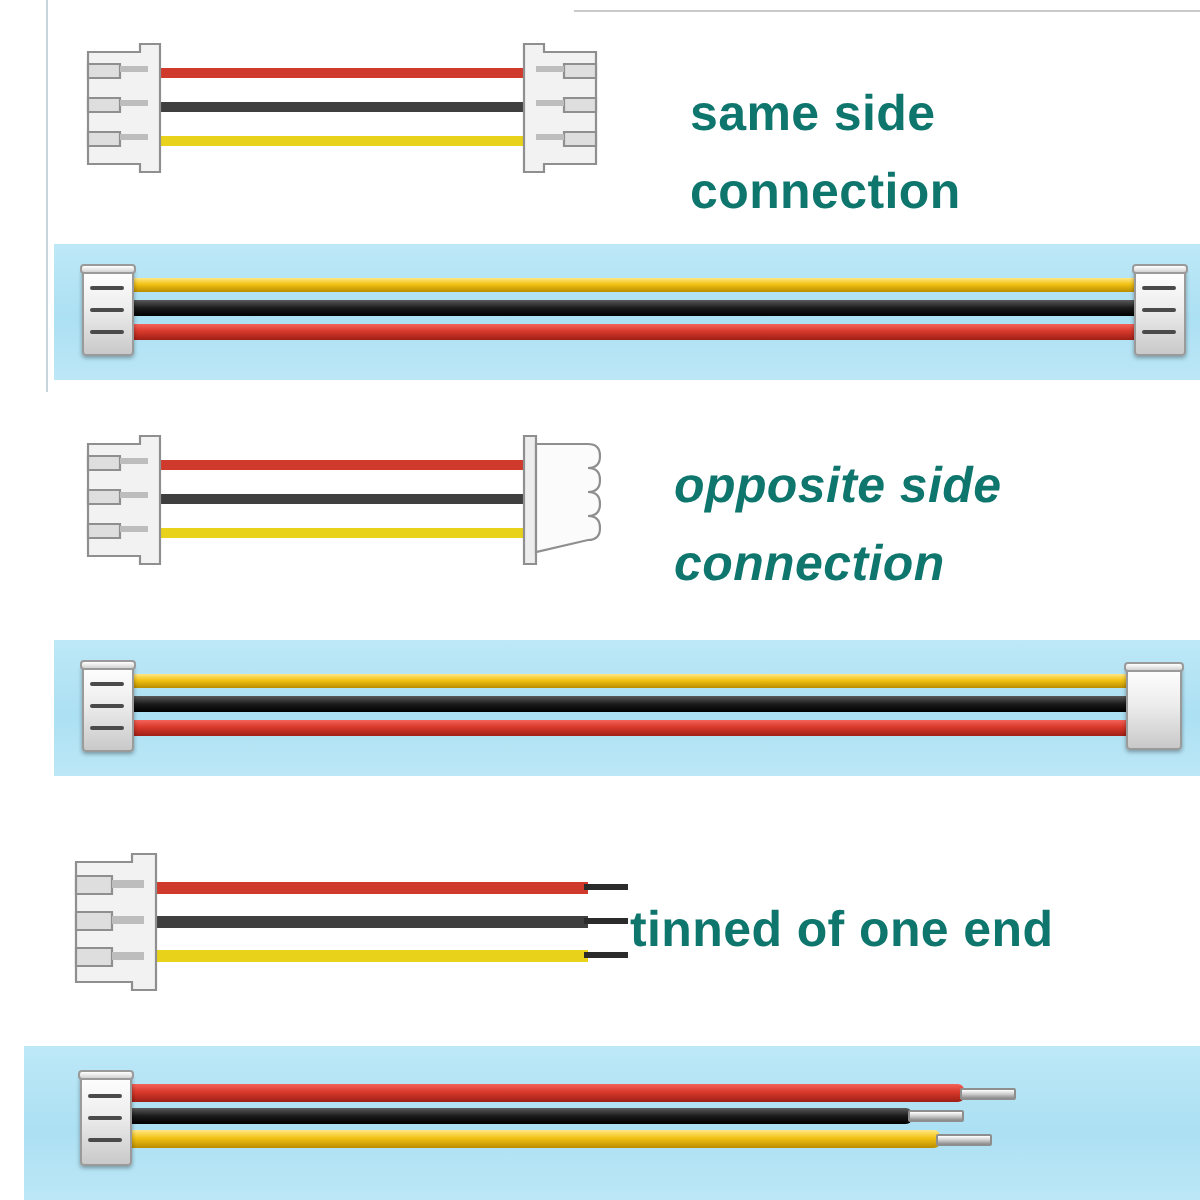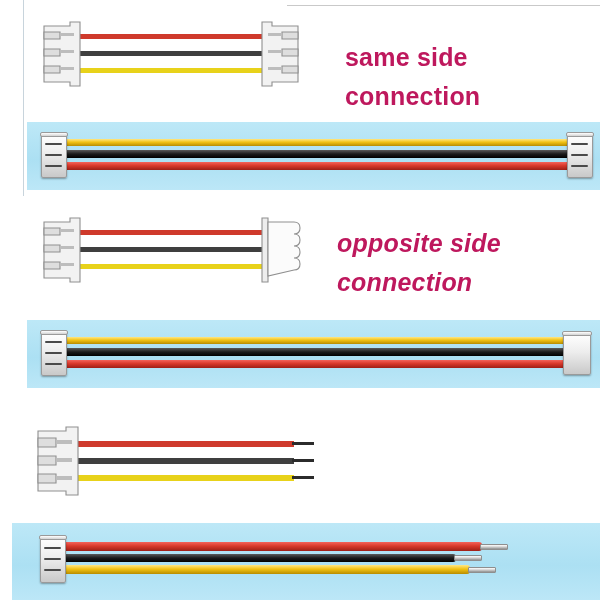--- a/index.html
+++ b/index.html
@@ -16,21 +16,21 @@
   .rule-v{position:absolute;left:23px;top:0;width:1px;height:196px;background:#c8d4dc;}
   .rule-h{position:absolute;left:287px;top:5px;width:313px;height:1px;background:#c9c9c9;}
 
   
   .section{position:absolute;left:0;width:600px;}
 
   
   .diagram{position:absolute;}
   .label{
     position:absolute;
-    color:#be185d;
+    color:#0f766e;
     font-weight:bold;
     letter-spacing:.2px;
     white-space:pre-line;
     line-height:1.55;
   }
 
   
   .photo{
     position:absolute;
     background:#b3e4f5;
@@ -209,20 +209,21 @@
           <path d="M8 13 L26 13 L26 22 L8 22 Z" fill="#dedede"></path>
           <path d="M8 31 L26 31 L26 40 L8 40 Z" fill="#dedede"></path>
           <path d="M8 49 L26 49 L26 58 L8 58 Z" fill="#dedede"></path>
           <rect x="26" y="15" width="16" height="4" fill="#bdbdbd" stroke="none"></rect>
           <rect x="26" y="33" width="16" height="4" fill="#bdbdbd" stroke="none"></rect>
           <rect x="26" y="51" width="16" height="4" fill="#bdbdbd" stroke="none"></rect>
         </g>
       </svg>
     </div>
 
+    <div class="label" style="left:315px;top:46px;font-size:25px;">tinned of one end</div>
 
     <div class="photo" style="left:12px;top:123px;width:588px;height:77px;">
       <div class="cable-shadow"></div>
 
       <div class="pw red" style="left:44px;top:19px;width:426px;height:9px;"></div>
       <div class="pw black" style="left:44px;top:31px;width:400px;height:8px;"></div>
       <div class="pw yellow" style="left:44px;top:42px;width:414px;height:9px;"></div>
 
       <div class="tip" style="left:468px;top:21px;width:26px;"></div>
       <div class="tip" style="left:442px;top:32px;width:26px;"></div>

